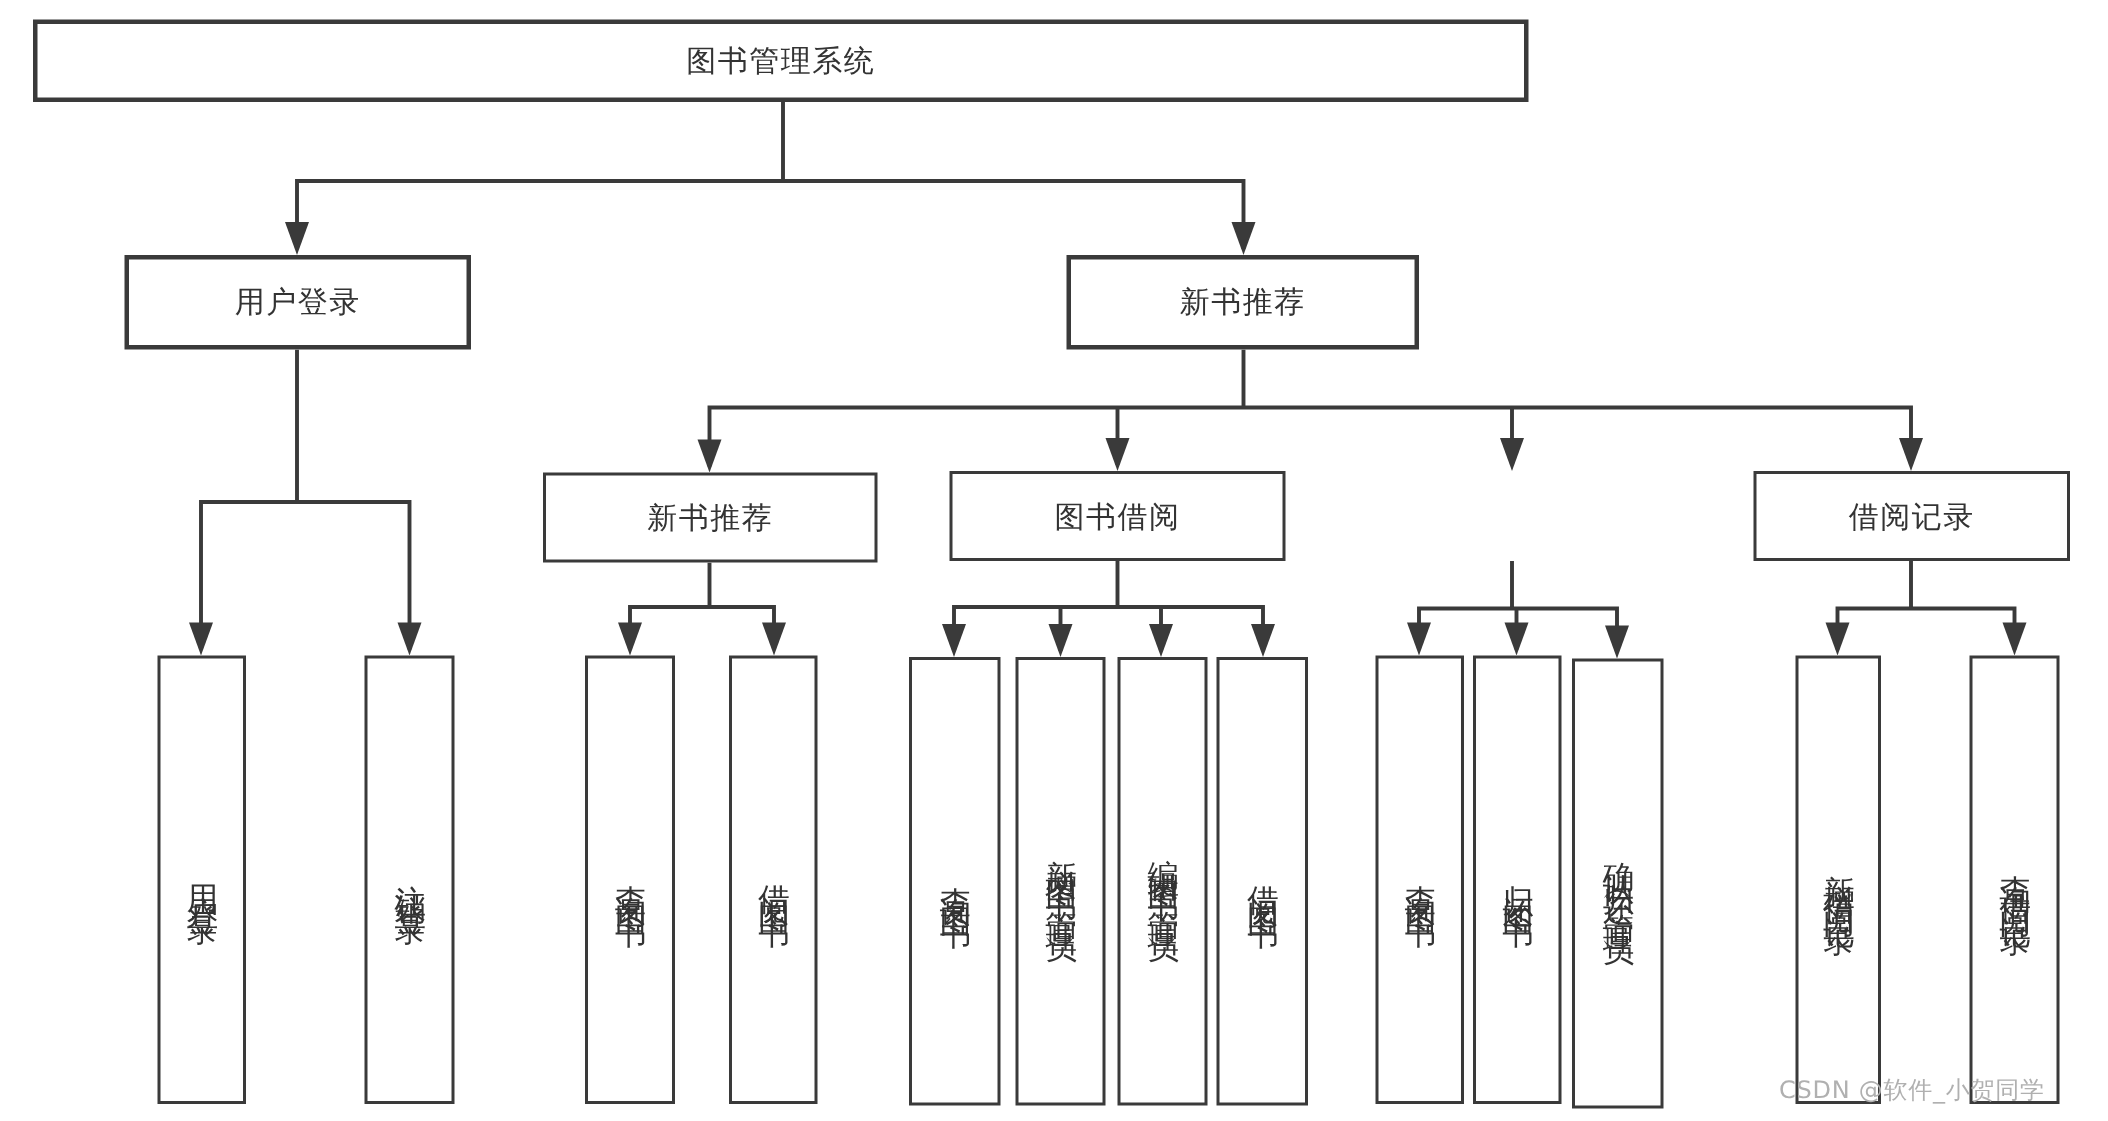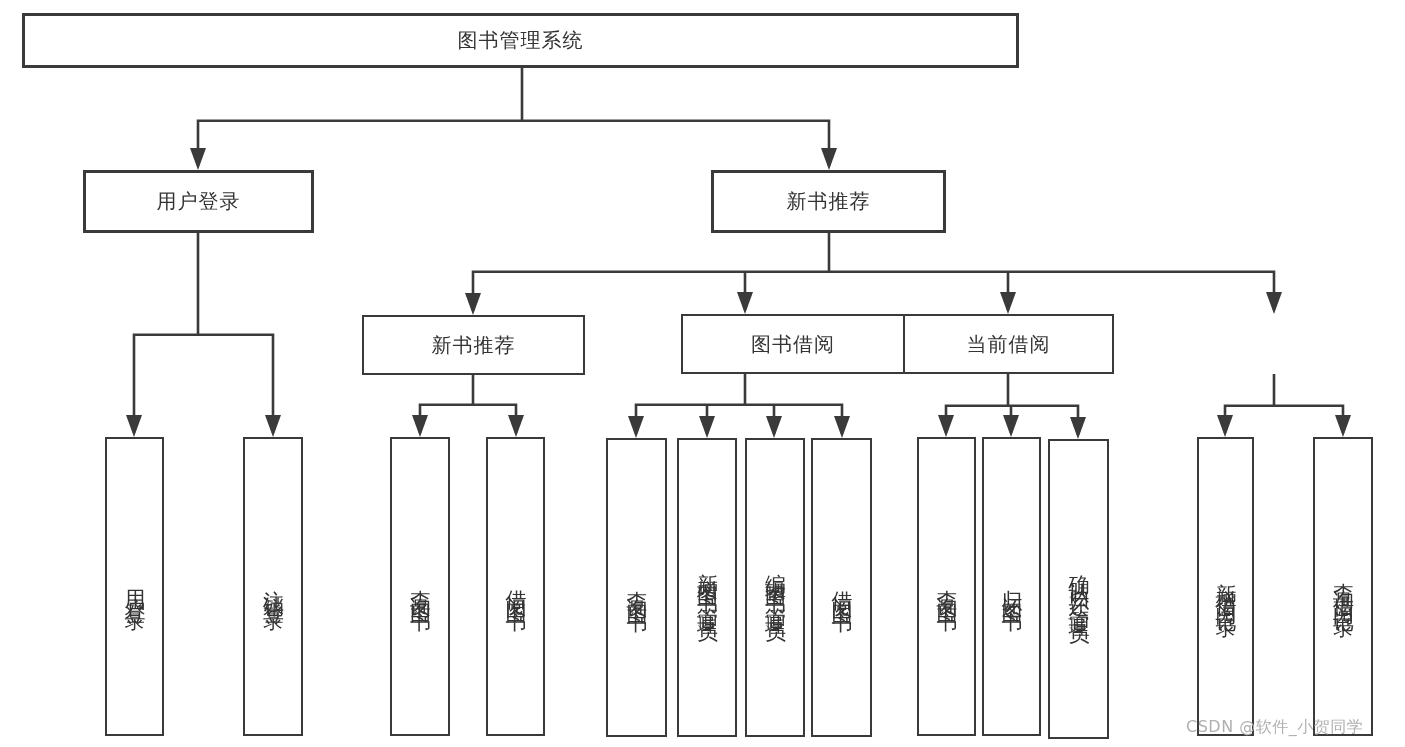--- a/index.html
+++ b/index.html
@@ -28,21 +28,21 @@
     text-orientation:mixed;
     font-size:21px;
     letter-spacing:7px;
     line-height:1.1;
   }
   
   #n-root{left:22px;top:13px;width:997px;height:55px;}
   #n-user-login{left:83px;top:170px;width:231px;height:63px;}
   #n-book-mgmt{left:711px;top:170px;width:235px;height:63px;}
   #n-new-book{left:362px;top:315px;width:223px;height:60px;}
-  #n-book-borrow{left:633px;top:314px;width:224px;height:60px;margin-left:48px;}
+  #n-book-borrow{left:633px;top:314px;width:224px;height:60px;}
   #n-cur-borrow{left:903px;top:314px;width:211px;height:60px;}
   #n-borrow-rec{left:1169px;top:314px;width:211px;height:60px;}
   .leaf{top:437px;height:299px;}
   #l-a1{left:105px;width:59px;}
   #l-a2{left:243px;width:60px;}
   #l-b1{left:390px;width:60px;}
   #l-b2{left:486px;width:59px;}
   #l-c1{left:606px;width:61px;top:438px;}
   #l-c2{left:677px;width:60px;top:438px;}
   #l-c3{left:745px;width:60px;top:438px;}
@@ -121,22 +121,22 @@
   <div id="n-book-mgmt" class="box h-box">
     <span>新书推荐</span>
   </div>
 
   <div id="n-new-book" class="box h-box thin">
     <span>新书推荐</span>
   </div>
   <div id="n-book-borrow" class="box h-box thin">
     <span>图书借阅</span>
   </div>
-  <div id="n-cur-borrow" class="box h-box thin">
-    <span>当前借阅</span>
+  <div id="n-borrow-rec" class="box h-box thin">
+    <span>借阅记录</span>
   </div>
 
   <div id="l-a1" class="box v-box thin leaf">
     <span>用户登录</span>
   </div>
   <div id="l-a2" class="box v-box thin leaf">
     <span>注销登录</span>
   </div>
 
   <div id="l-b1" class="box v-box thin leaf">

